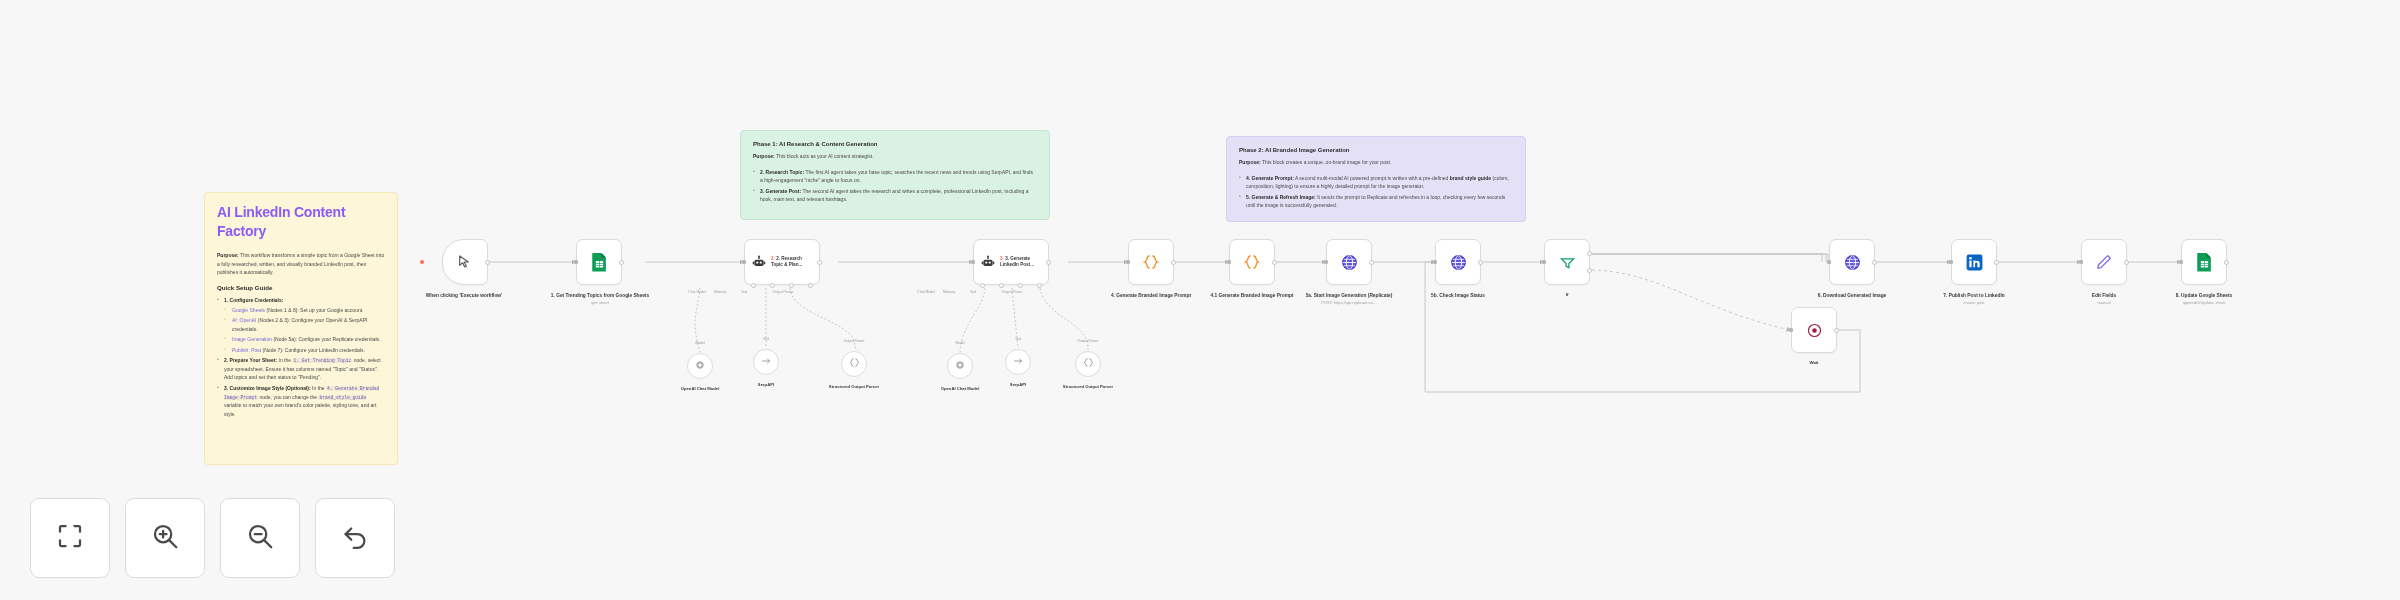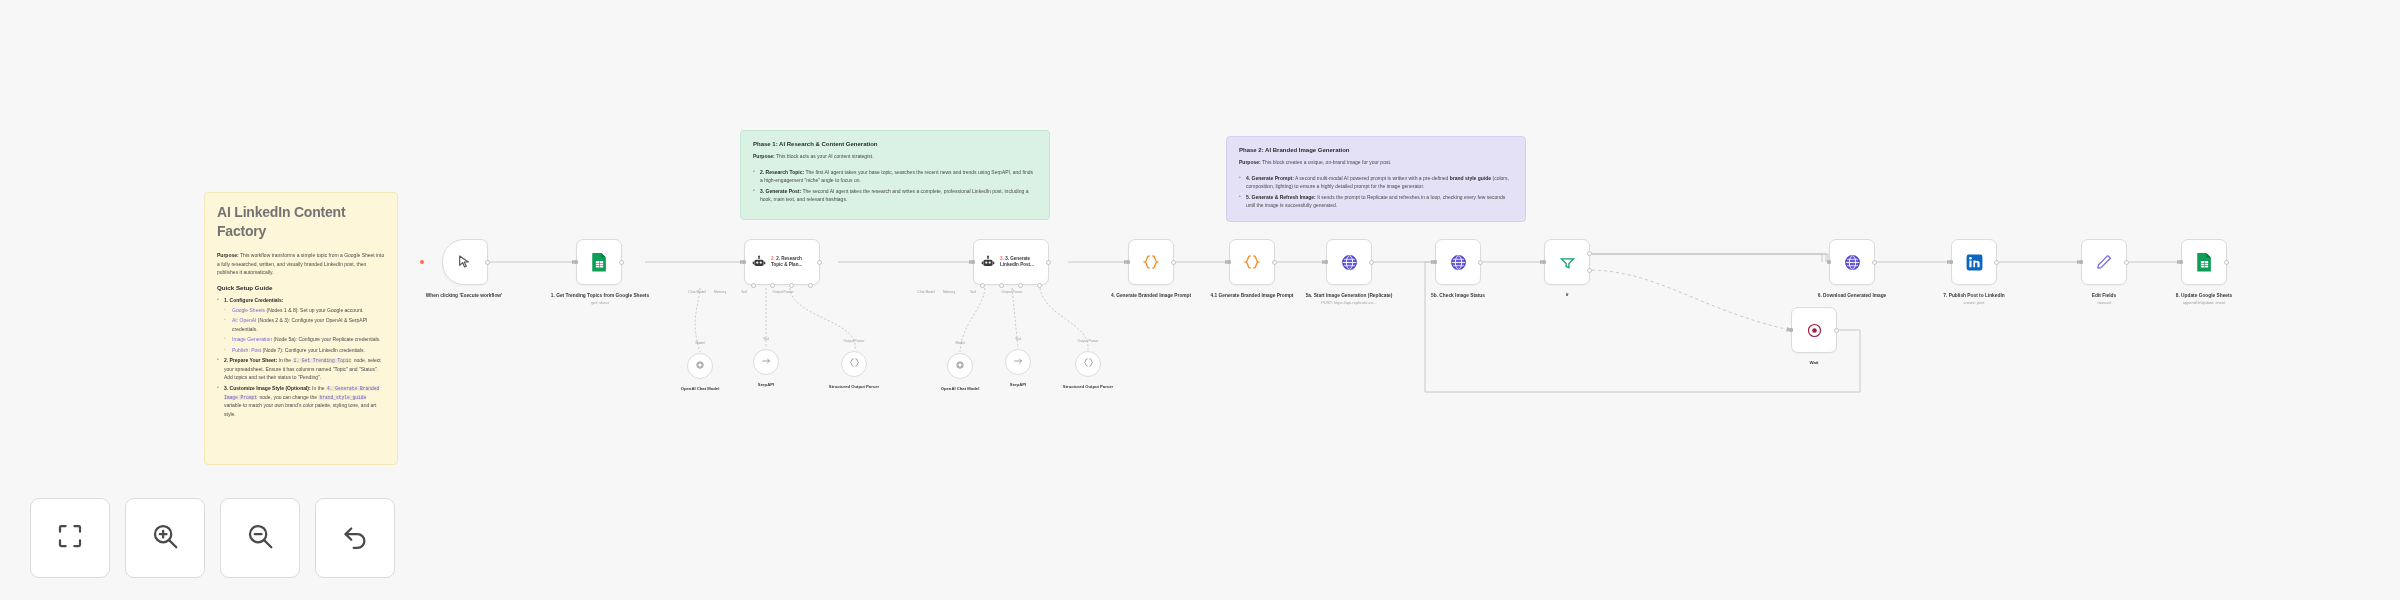--- a/index.html
+++ b/index.html
@@ -29,21 +29,21 @@
   .sticky-green {
     background: #d9f2e4;
     border: 1px solid #c3e6d3;
   }
   .sticky-purple {
     background: #e4e1f7;
     border: 1px solid #d3cff0;
   }
   .sticky h1 {
     font-size: 14px; font-weight: 700; line-height: 1.35;
-    color: #737373; margin-bottom: 10px; letter-spacing: -0.2px;
+    color: #8b5cf6; margin-bottom: 10px; letter-spacing: -0.2px;
   }
   .sticky h2 {
     font-size: 6.2px; font-weight: 700; color: #2b2b2b;
     margin-bottom: 5px;
   }
   .sticky .para {
     font-size: 5px; line-height: 1.75; color: #4a4a4a;
     margin-bottom: 7px;
   }
   .sticky .para b { color: #2b2b2b; }

